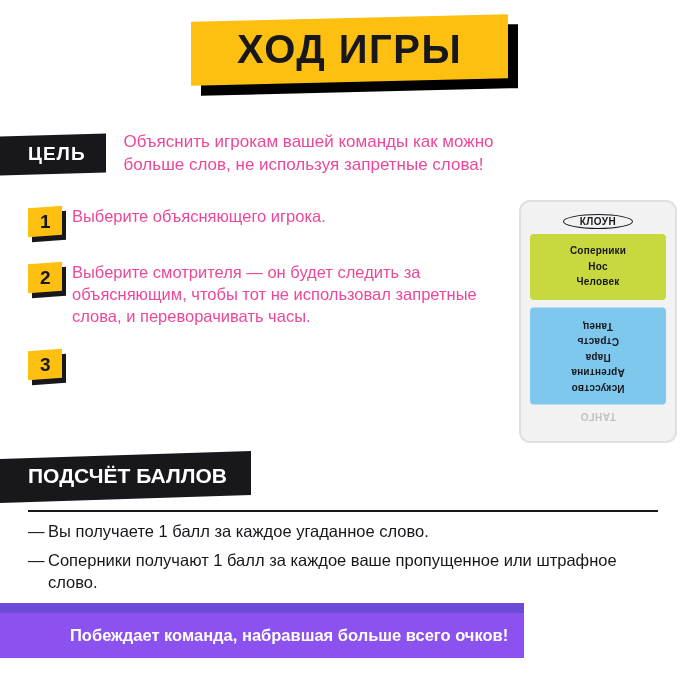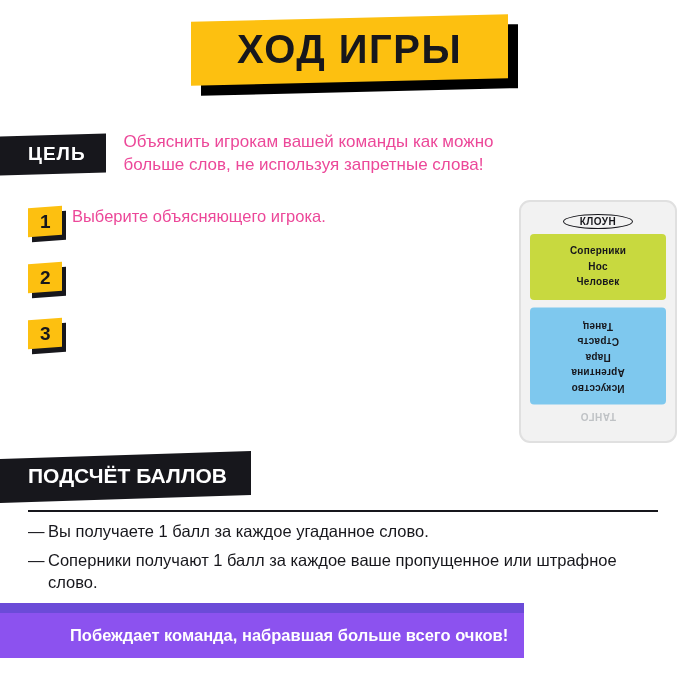--- a/index.html
+++ b/index.html
@@ -250,20 +250,21 @@
     <div class="step-body">Выберите объясняющего игрока.</div>
   </div>
 
   <div class="step">
     <div class="step-num">
       <div class="sh"></div>
       <div class="pl">
         <b>2</b>
       </div>
     </div>
+    <div class="step-body">Выберите смотрителя — он будет следить за объясняющим, чтобы тот не использовал запретные слова, и переворачивать часы.</div>
   </div>
 
   <div class="step">
     <div class="step-num">
       <div class="sh"></div>
       <div class="pl">
         <b>3</b>
       </div>
     </div>
   </div>

